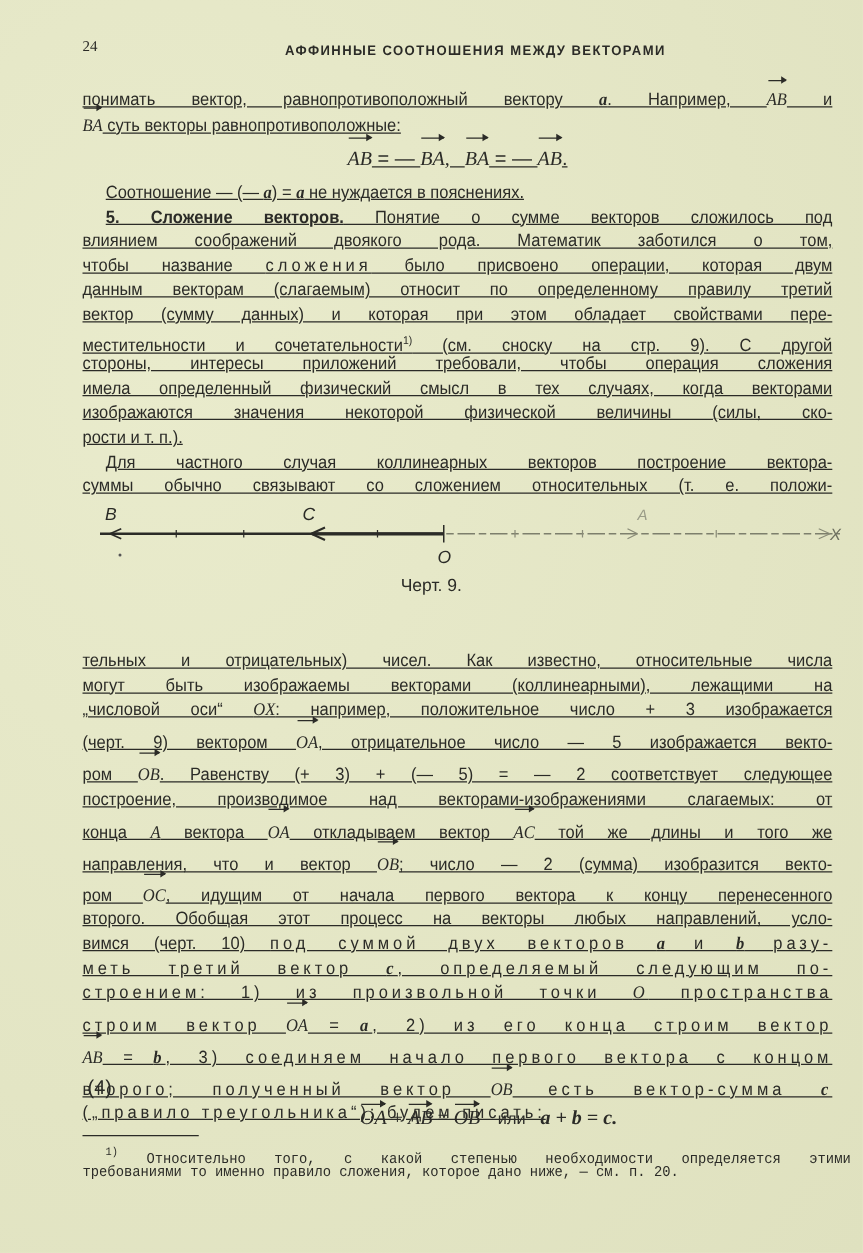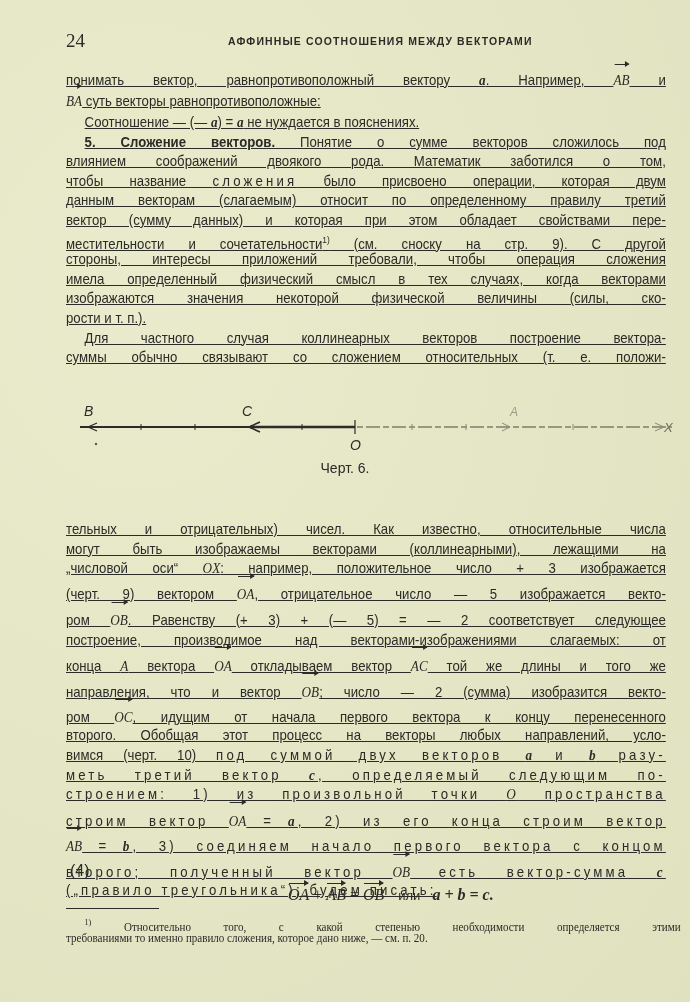--- a/index.html
+++ b/index.html
@@ -8,21 +8,21 @@
     background:#e5e7c7;
     background-image: radial-gradient(ellipse at 20% 30%, #e9ebcc 0%, #e3e5c4 60%, #dfe1bf 100%);
     font-family:"Liberation Serif", serif;
     color:#2b2b27;
     position:relative;
   }
   .page { position:absolute; left:0; top:0; width:690px; height:1002px; }
   .header {
     position:absolute; top:30px; left:66px; width:600px; height:22px;
   }
-  .page-num { position:absolute; left:0; top:0; font-size:19px; font-family:"Liberation Serif", serif; }
+  .page-num { position:absolute; left:0; top:0; font-size:12px; font-family:"Liberation Serif", serif; }
   .running-head {
     position:absolute; left:162px; top:5px; font-size:11px; letter-spacing:1.2px;
     font-family:"Liberation Sans", sans-serif; font-weight:bold; transform:scaleX(0.95);
     transform-origin:left;
   }
   .body {
     position:absolute; left:66px; top:71px; width:600px;
     font-family:"Liberation Sans Narrow","Liberation Sans", sans-serif;
     font-size:14.2px; line-height:19.6px;text-decoration:underline;
   }
@@ -53,21 +53,21 @@
   }
   .eq4 {
     position:absolute; left:66px; top:862px; width:600px; height:24px; font-size:16px;
   }
   .eq4 .label { position:absolute; left:4px; top:0; font-family:"Liberation Sans", sans-serif; }
   .eq4 .formula { position:absolute; left:222px; top:0; white-space:nowrap;margin-top:24px; }
   .eq4 .or { font-family:"Liberation Sans", sans-serif; font-size:13px; margin:0 12px 0 14px; }
   .fn-rule { position:absolute; left:66px; top:908px; width:93px; border-top:1px solid #2b2b27; }
   .footnote {
     position:absolute; left:66px; top:914px; width:620px;
-    font-family:Liberation Serif, serif; font-size:12px; line-height:16px;
+    font-family:Liberation Mono, monospace; font-size:12px; line-height:16px;
   }
   .footnote .ln { height:16px; transform:scaleX(0.92); width:668px; }
   sup { font-size:9px; vertical-align:6px; }
 </style>
 </head>
 <body>
 
 <div class="page">
 
   <div class="header">
@@ -77,20 +77,23 @@
 
   <div class="body">
 
     <div class="ln tall" style="height:22px;line-height:26px;margin-top:-4px;">
       <span>понимать вектор, равнопротивоположный вектору </span><span class="bi">a</span><span>. Например, </span><span class="vec">AB</span><span> и</span>
     </div>
     <div class="ln last" style="height:24px;line-height:24px;">
       <span class="vec">BA</span><span> суть векторы равнопротивоположные:</span>
     </div>
 
+    <div class="ln center" style="height:32px;line-height:30px;font-size:16px;">
+      <span class="vec">AB</span><span> = — </span><span class="vec">BA</span><span class="it" style="white-space:pre">,   </span><span class="vec">BA</span><span> = — </span><span class="vec">AB</span><span>.</span>
+    </div>
 
     <div class="ln indent last" style="padding-left:20px;">
       <span>Соотношение — (— </span><span class="bi">a</span><span>) = </span><span class="bi">a</span><span> не нуждается в пояснениях.</span>
     </div>
 
     <div class="ln indent">
       <span class="b">5. Сложение векторов.</span><span> Понятие о сумме векторов сложилось под</span>
     </div>
     <div class="ln">влиянием соображений двоякого рода. Математик заботился о том,</div>
     <div class="ln">
@@ -135,21 +138,21 @@
       <g font-family="Liberation Sans, sans-serif" font-style="italic" font-size="14" fill="#2b2b27">
         <text x="84" y="16">B</text>
         <text x="242" y="16">C</text>
         <text x="350" y="50">O</text>
         <text x="510" y="16" fill="#9a9c88" font-size="12">A</text>
         <text x="664" y="32" fill="#6e7060" font-size="13">X</text>
       </g>
       <circle cx="96" cy="44" r="1.2" fill="#555"></circle>
     </svg>
   </div>
-  <div class="caption">Черт. 6.</div>
+  <div class="caption">Черт. 9.</div>
 
   <div class="body" style="top:520px;">
     <div class="ln">тельных и отрицательных) чисел. Как известно, относительные числа</div>
     <div class="ln">могут быть изображаемы векторами (коллинеарными), лежащими на</div>
     <div class="ln">
       <span>„числовой оси“ </span><span class="it">OX</span><span>: например, положительное число + 3 изображается</span>
     </div>
     <div class="ln" style="height:26px;line-height:30px;">
       <span>(черт. 9) вектором </span><span class="vec">OA</span><span>, отрицательное число — 5 изображается векто-</span>
     </div>

